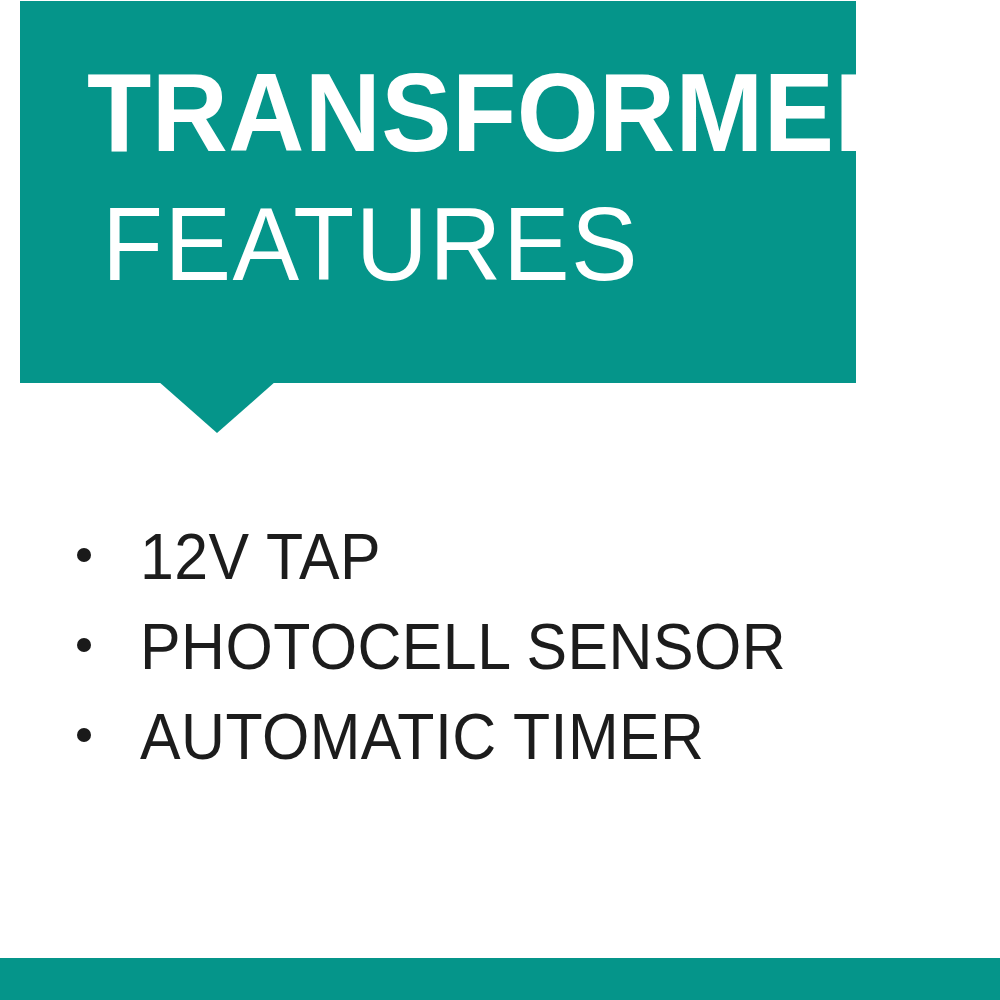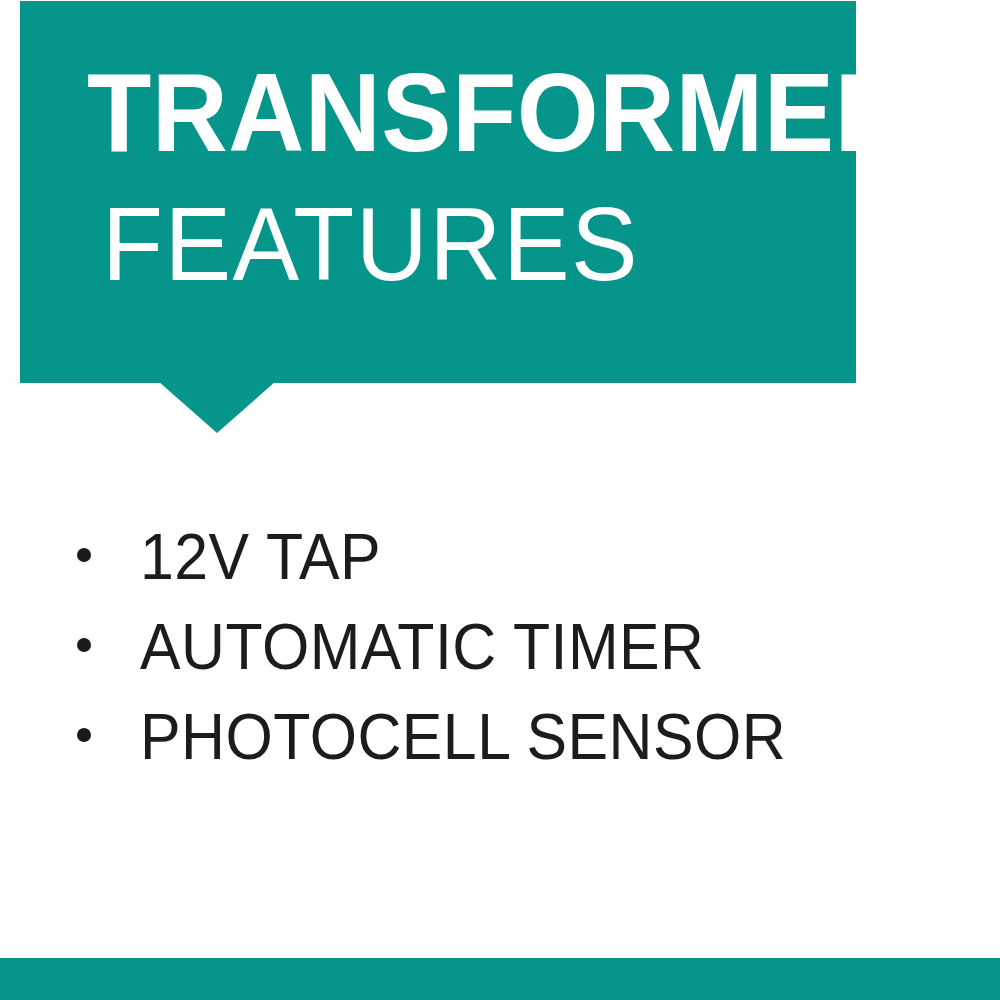--- a/index.html
+++ b/index.html
@@ -151,23 +151,23 @@
 
   <div class="banner-pointer"></div>
 
   <ul class="features-list">
     <li class="feature-item">
       <span class="feature-bullet"></span>
       <span class="feature-text">12V TAP</span>
     </li>
     <li class="feature-item">
       <span class="feature-bullet"></span>
-      <span class="feature-text">AUTOMATIC TIMER</span>
+      <span class="feature-text">PHOTOCELL SENSOR</span>
     </li>
     <li class="feature-item">
       <span class="feature-bullet"></span>
-      <span class="feature-text">PHOTOCELL SENSOR</span>
+      <span class="feature-text">AUTOMATIC TIMER</span>
     </li>
   </ul>
 
   <div class="footer-bar"></div>
 
 </div>
 
 </body></html>

